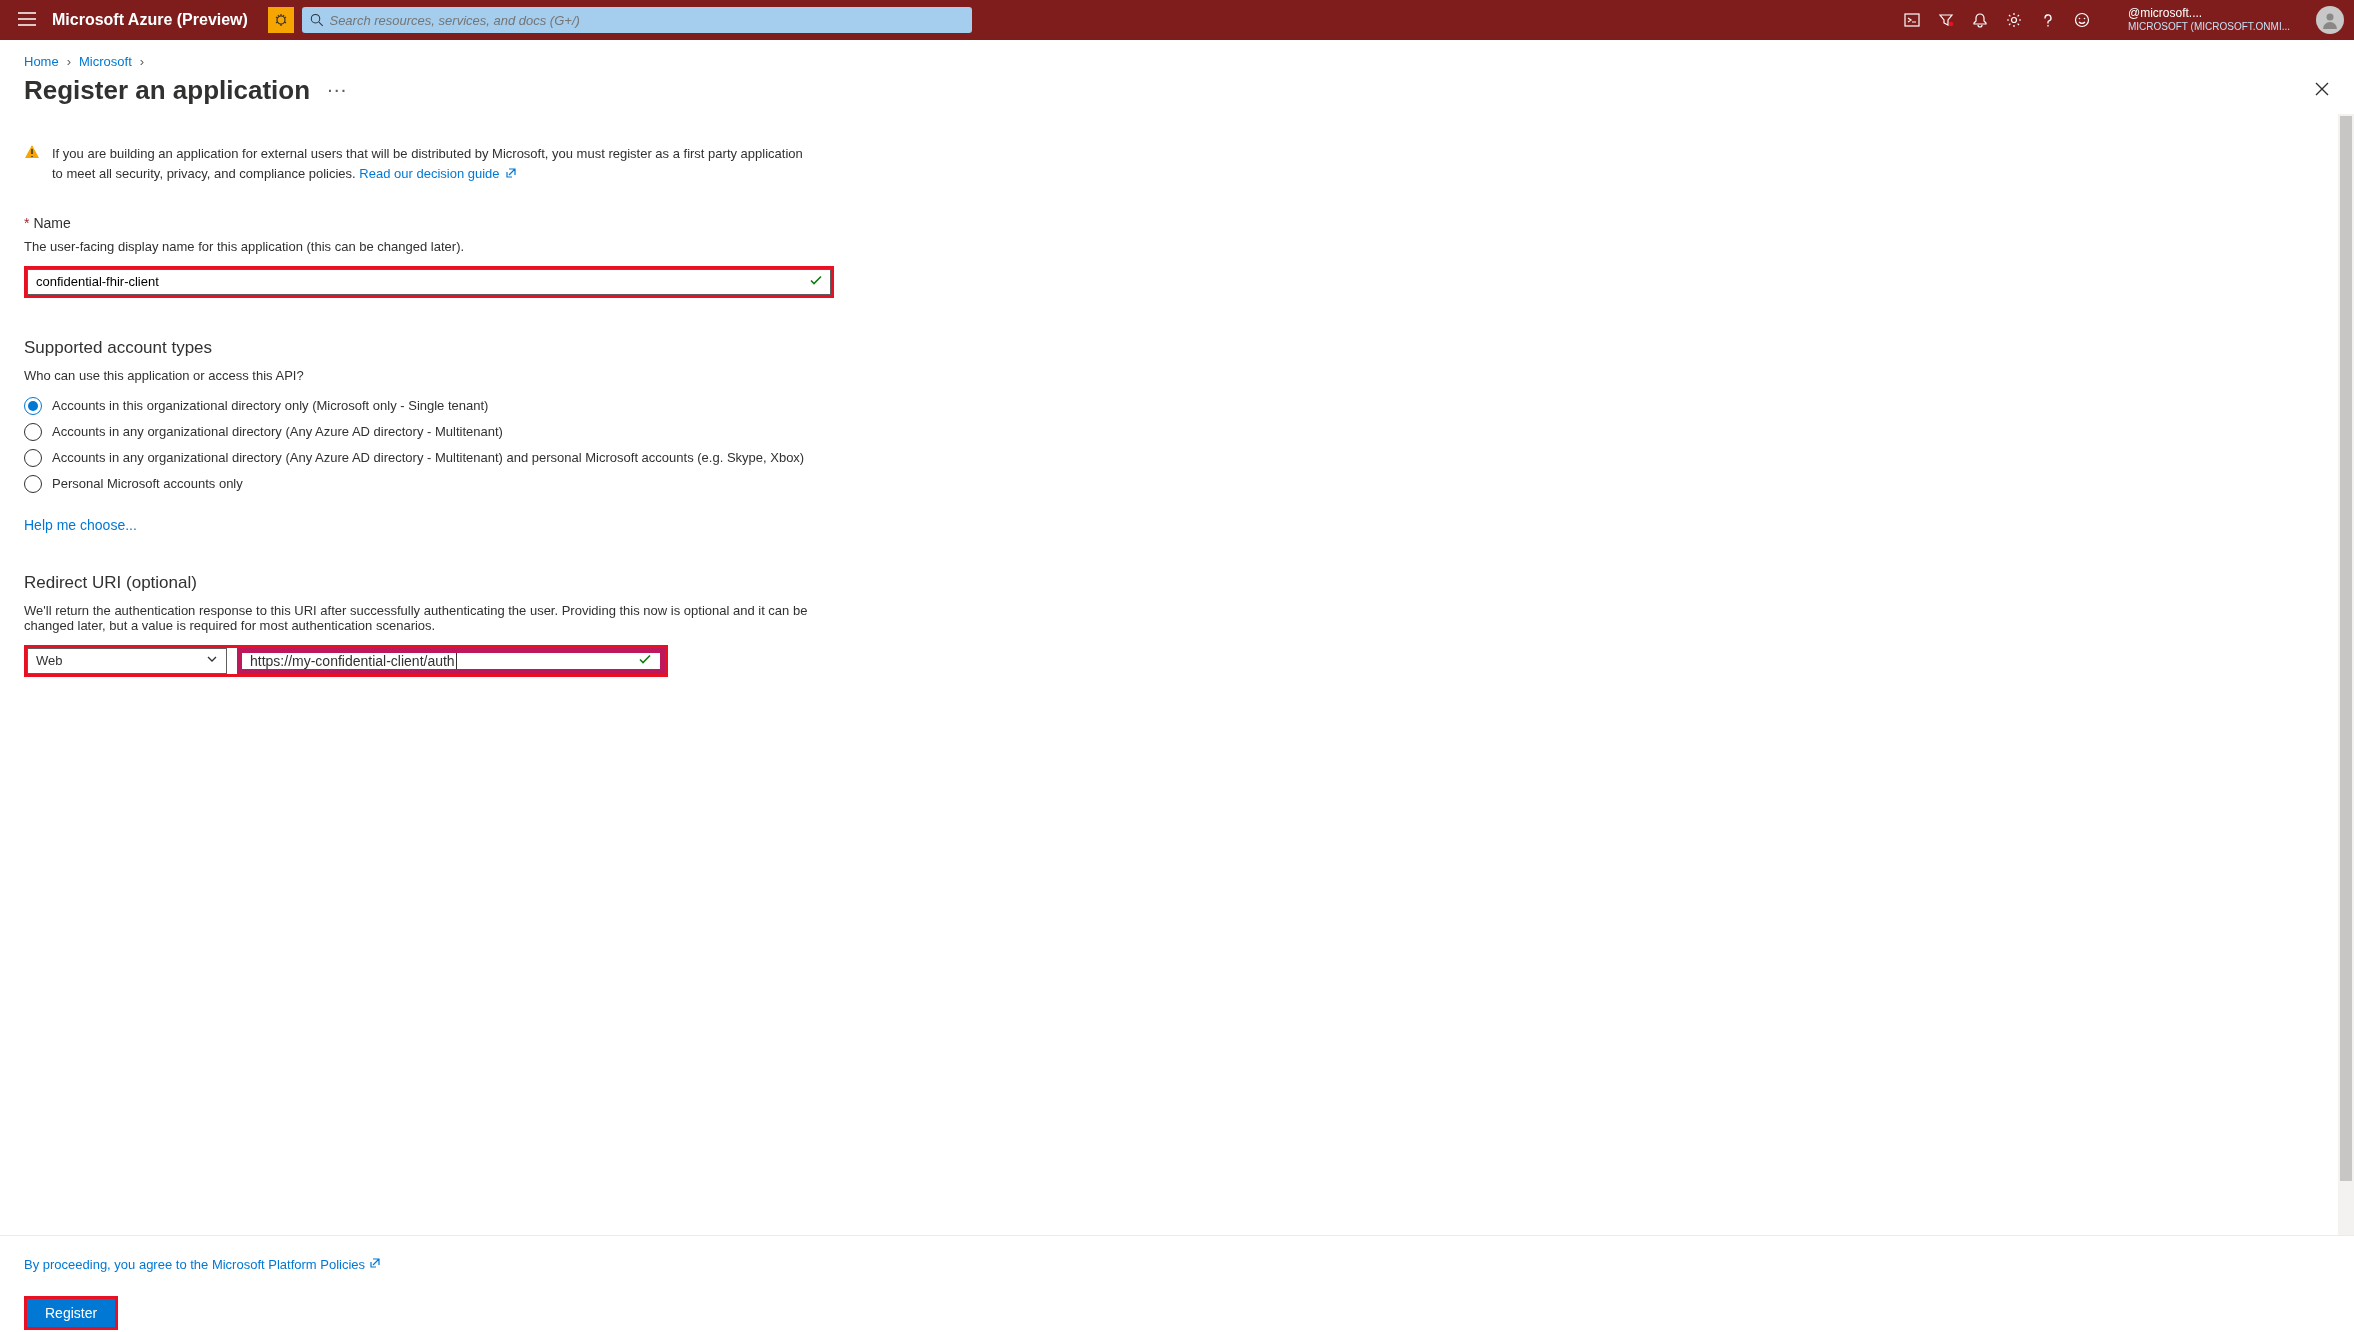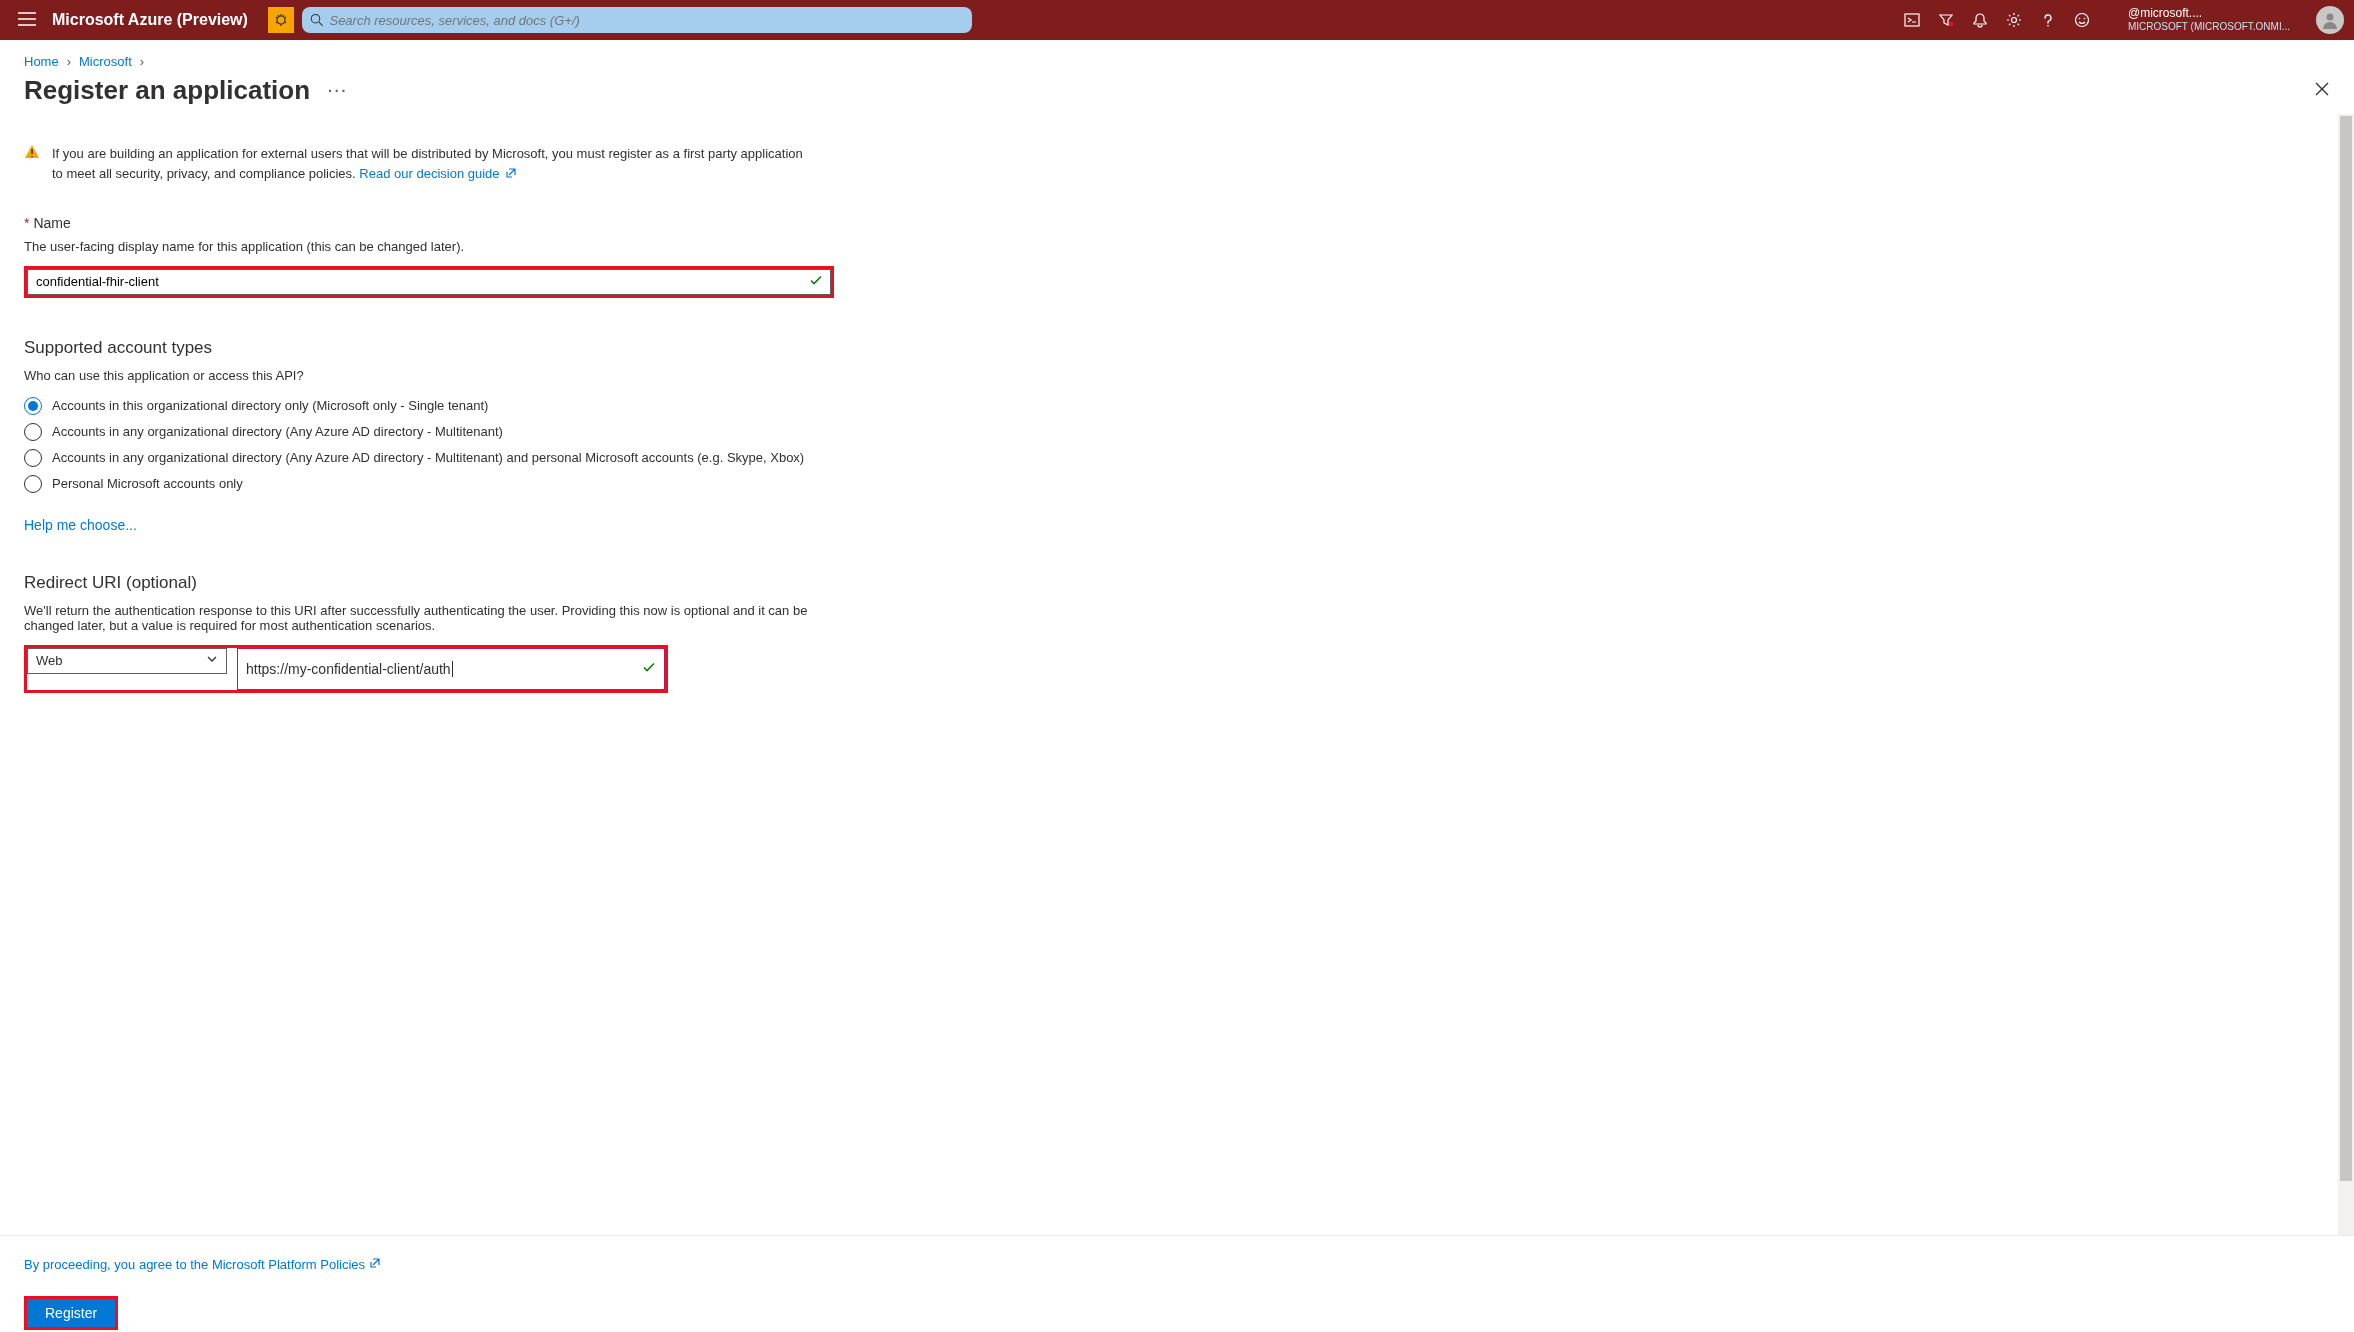--- a/index.html
+++ b/index.html
@@ -2,21 +2,21 @@
 <html><head>
   <meta charset="utf-8">
   <style>
     * { margin: 0; padding: 0; box-sizing: border-box; font-family: 'Segoe UI', Tahoma, Geneva, Verdana, sans-serif; }
     body { background: #ffffff; color: #323130; font-size: 14px; }
     
     .topbar { background: #7f1d1d; height: 40px; display: flex; align-items: center; padding: 0 10px; }
     .hamburger { color: white; padding: 8px; cursor: pointer; }
     .brand { color: white; font-weight: 600; font-size: 16px; margin-left: 8px; margin-right: 20px; }
     .bug-box { background: #f7a500; width: 26px; height: 26px; display: flex; align-items: center; justify-content: center; margin-right: 8px; }
-    .search-wrap { flex: 1; max-width: 670px; background: #a4cdee; height: 26px; border-radius: 8px; display: flex; align-items: center; padding: 0 8px; }
+    .search-wrap { flex: 1; max-width: 670px; background: #a4cdee; height: 26px; border-radius: 3px; display: flex; align-items: center; padding: 0 8px; }
     .search-input { background: transparent; border: none; outline: none; width: 100%; color: #3b3b3b; font-size: 13px; font-style: italic; margin-left: 6px; }
     .topbar-right { display: flex; align-items: center; margin-left: auto; gap: 18px; color: white; }
     .topbar-icon { cursor: pointer; display:flex; align-items:center; }
     .account { text-align: left; margin-left: 20px; line-height: 14px; }
     .account-email { color: white; font-size: 12px; }
     .account-dir { color: #c7e0f4; font-size: 10px; }
     .avatar { width: 28px; height: 28px; border-radius: 50%; background: #c8c8c8; margin-left: 8px; display:flex; align-items:center; justify-content:center; }
     
     .breadcrumb { padding: 14px 24px 6px; display:flex; align-items:center; gap: 8px; font-size: 13px; }
     .breadcrumb a { color: #0078d4; text-decoration: none; cursor: pointer; }
@@ -52,21 +52,21 @@
     .radio-row { display: flex; align-items: center; gap: 10px; margin-bottom: 8px; cursor: pointer; }
     .radio-circle { width: 18px; height: 18px; border: 1px solid #323130; border-radius: 50%; display:flex; align-items:center; justify-content:center; }
     .radio-circle.selected { border-color: #0078d4; }
     .radio-dot { width: 10px; height: 10px; border-radius: 50%; background: #0078d4; }
     .radio-label { font-size: 13px; }
     
     .help-link { margin-top: 24px; }
     
     .redirect-row { display: flex; gap: 10px; }
     .platform-sel { width: 200px; border: 1px solid #605e5c; height: 26px; display: flex; align-items: center; justify-content: space-between; padding: 0 8px; background: white; font-size: 13px; cursor: pointer; }
-    .uri-input-box { width: 428px; border: 1px solid #be185d; height: 42px; display:flex; align-items:center; padding: 0 28px 0 8px; background: white; position: relative; }
+    .uri-input-box { width: 428px; border: 5px solid #be185d; height: 26px; display:flex; align-items:center; padding: 0 28px 0 8px; background: white; position: relative; }
     .text-cursor { border-right: 1px solid #323130; padding-right: 1px; }
     
     .footer { padding: 20px 24px; }
     .footer-notice { font-size: 13px; color: #0078d4; margin-bottom: 24px; display:inline-flex; align-items:center; gap:4px; cursor:pointer; }
     .register-btn { background: #0078d4; color: white; border: none; padding: 6px 18px; font-size: 14px; cursor: pointer; }
     
     .scrollbar-track { position: absolute; right: 0; top: 0; bottom: 0; width: 16px; background: #f3f2f1; }
     .scrollbar-thumb { position: absolute; right: 2px; top: 2px; width: 12px; height: 95%; background: #c8c6c4; }
   </style>
 </head>

